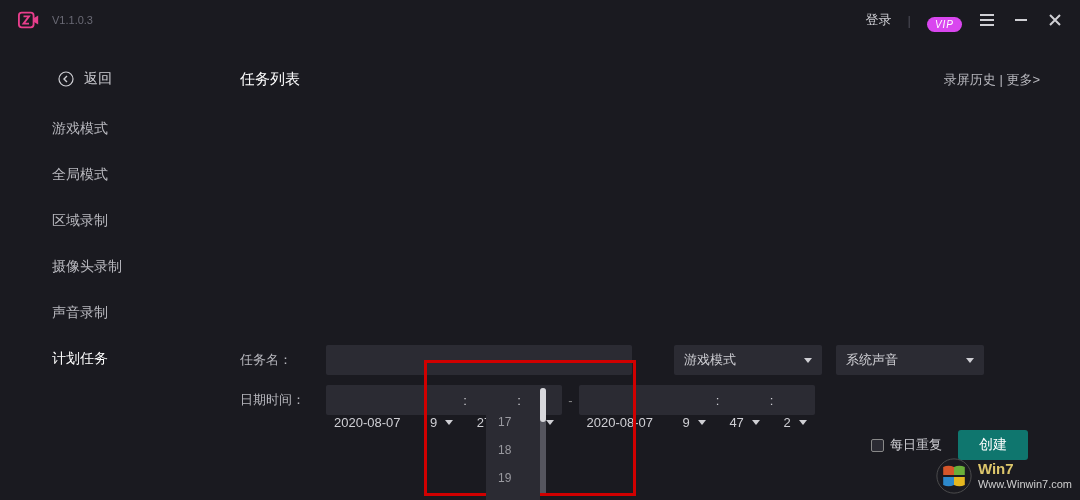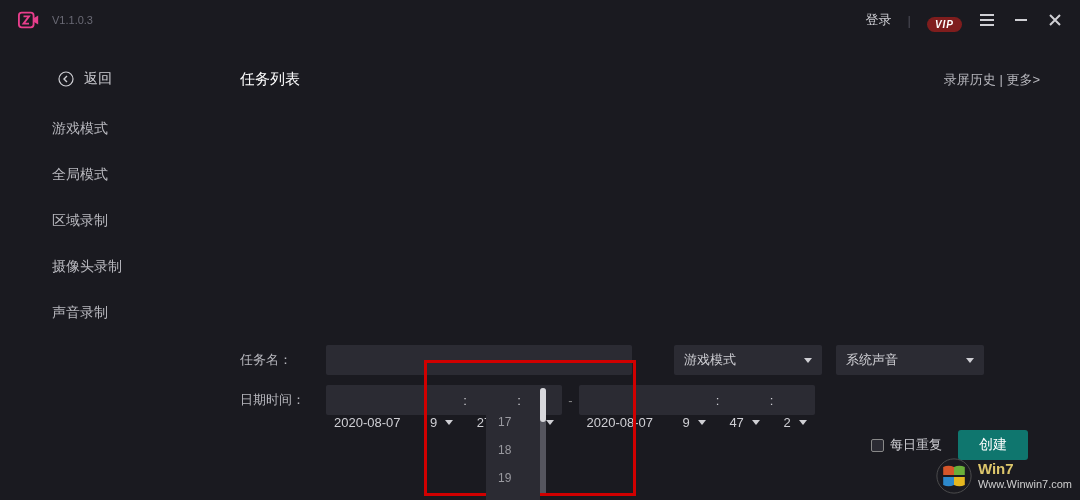--- a/index.html
+++ b/index.html
@@ -14,21 +14,21 @@
   padding: 0 16px 0 18px; justify-content: space-between;
 }
 .brand { display: flex; align-items: center; gap: 8px; }
 .logo { width: 22px; height: 22px; }
 .appname { color: #e83e8c; font-weight: bold; font-size: 14px; letter-spacing: 1px; }
 .version { color: #6a6a75; font-size: 11px; margin-left: 4px; }
 .winctrls { display: flex; align-items: center; gap: 16px; }
 .login { color: #cfcfd4; font-size: 13px; cursor: pointer; }
 .vsep { color: #4a4a55; }
 .vip {
-  background: #7f1d1d; color: #fff; font-size: 10px; font-weight: bold;
+  background: #d946ef; color: #fff; font-size: 10px; font-weight: normal;
   padding: 2px 8px; border-radius: 9px; letter-spacing: 1px; cursor: pointer;
   font-style: italic;
   margin-top: 8px;
 }
 .iconbtn { width: 18px; height: 18px; display: flex; align-items: center; justify-content: center; cursor: pointer; color: #aaa; }
 .iconbtn svg { stroke: #cfcfd4; }
 .body { display: flex; height: calc(100% - 40px); }
 .sidebar { width: 180px; padding: 24px 0 0 0; }
 .back { display: flex; align-items: center; gap: 10px; color: #cfcfd4; padding: 6px 0 18px 58px; cursor: pointer; font-size: 14px; }
 .back svg { stroke: #cfcfd4; }
@@ -149,20 +149,21 @@
         <circle cx="8" cy="8" r="7" fill="none" stroke-width="1.2"></circle>
         <path d="M9 5l-3 3 3 3" fill="none" stroke-width="1.4"></path>
       </svg>
       <span>返回</span>
     </div>
     <div class="navitem"><span>游戏模式</span></div>
     <div class="navitem"><span>全局模式</span></div>
     <div class="navitem"><span>区域录制</span></div>
     <div class="navitem"><span>摄像头录制</span></div>
     <div class="navitem"><span>声音录制</span></div>
+    <div class="navitem active"><span>计划任务</span></div>
   </div>
 
   <div class="main">
     <div class="listhead">
       <div class="listtitle">任务列表</div>
       <div class="histlinks">
         <span>录屏历史</span>
         <span> | </span>
         <span>更多&gt;</span>
       </div>

